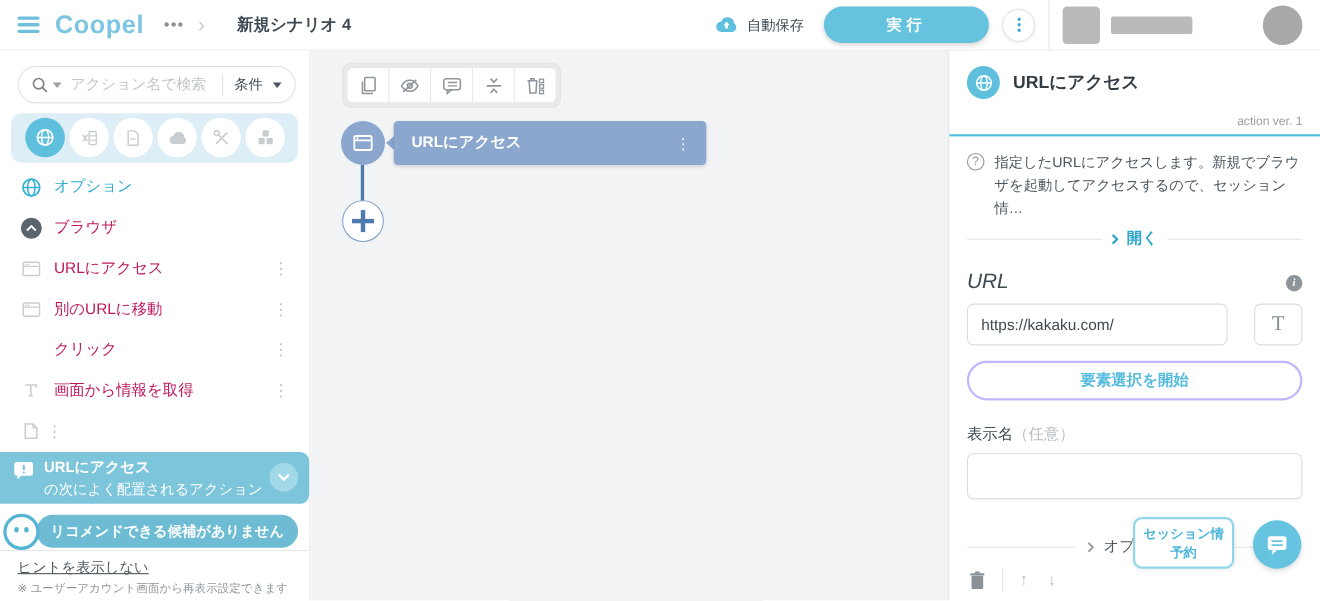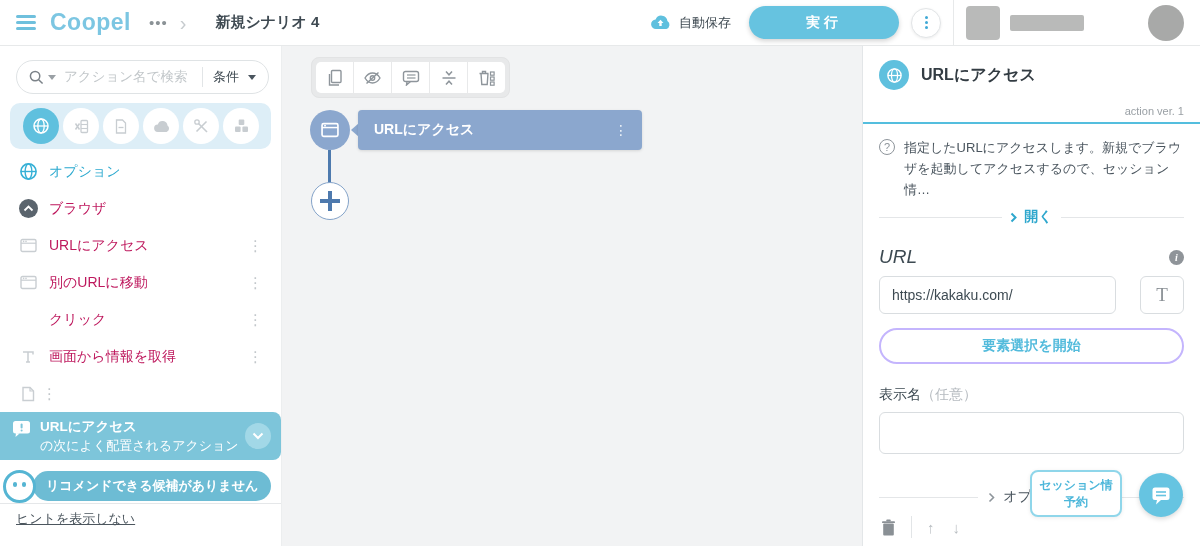--- a/index.html
+++ b/index.html
@@ -319,20 +319,21 @@
       <div class="recommend-row">
         <span class="bot-face">
             <i class="l"></i>
             <i class="r"></i>
           </span>
         <span class="recommend-pill">リコメンドできる候補がありません</span>
       </div>
 
       <div class="hints">
         <div class="hints-link">ヒントを表示しない</div>
+        <div class="hints-note">※ ユーザーアカウント画面から再表示設定できます</div>
       </div>
     </aside>
 
     <div class="canvas">
 
       <div class="toolbar">
         <button class="tb-btn">
           <svg width="17" height="18" viewBox="0 0 17 18">
               <rect x="5.5" y="1.5" width="9.5" height="12" rx="1" fill="none" stroke="#8e959b" stroke-width="1.4"></rect>
               <path d="M3.5 5v11h9.5" fill="none" stroke="#8e959b" stroke-width="1.4"></path>

